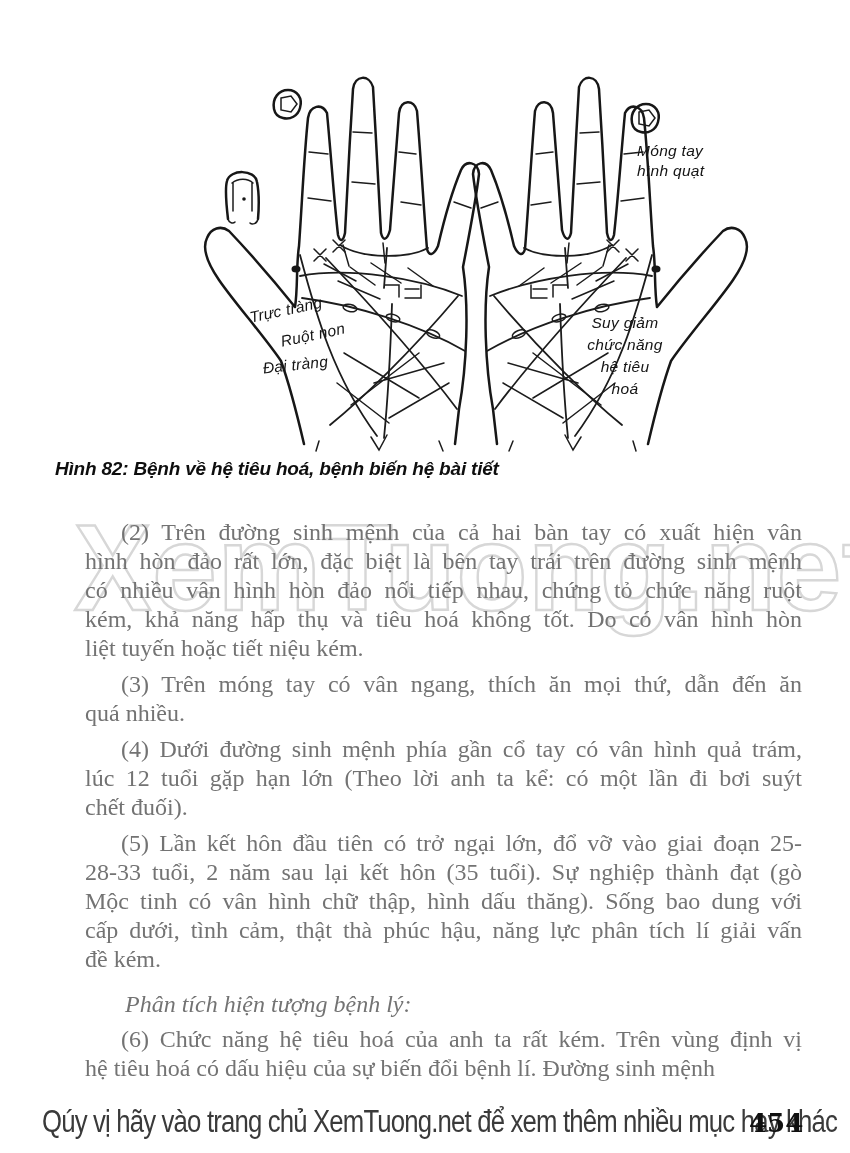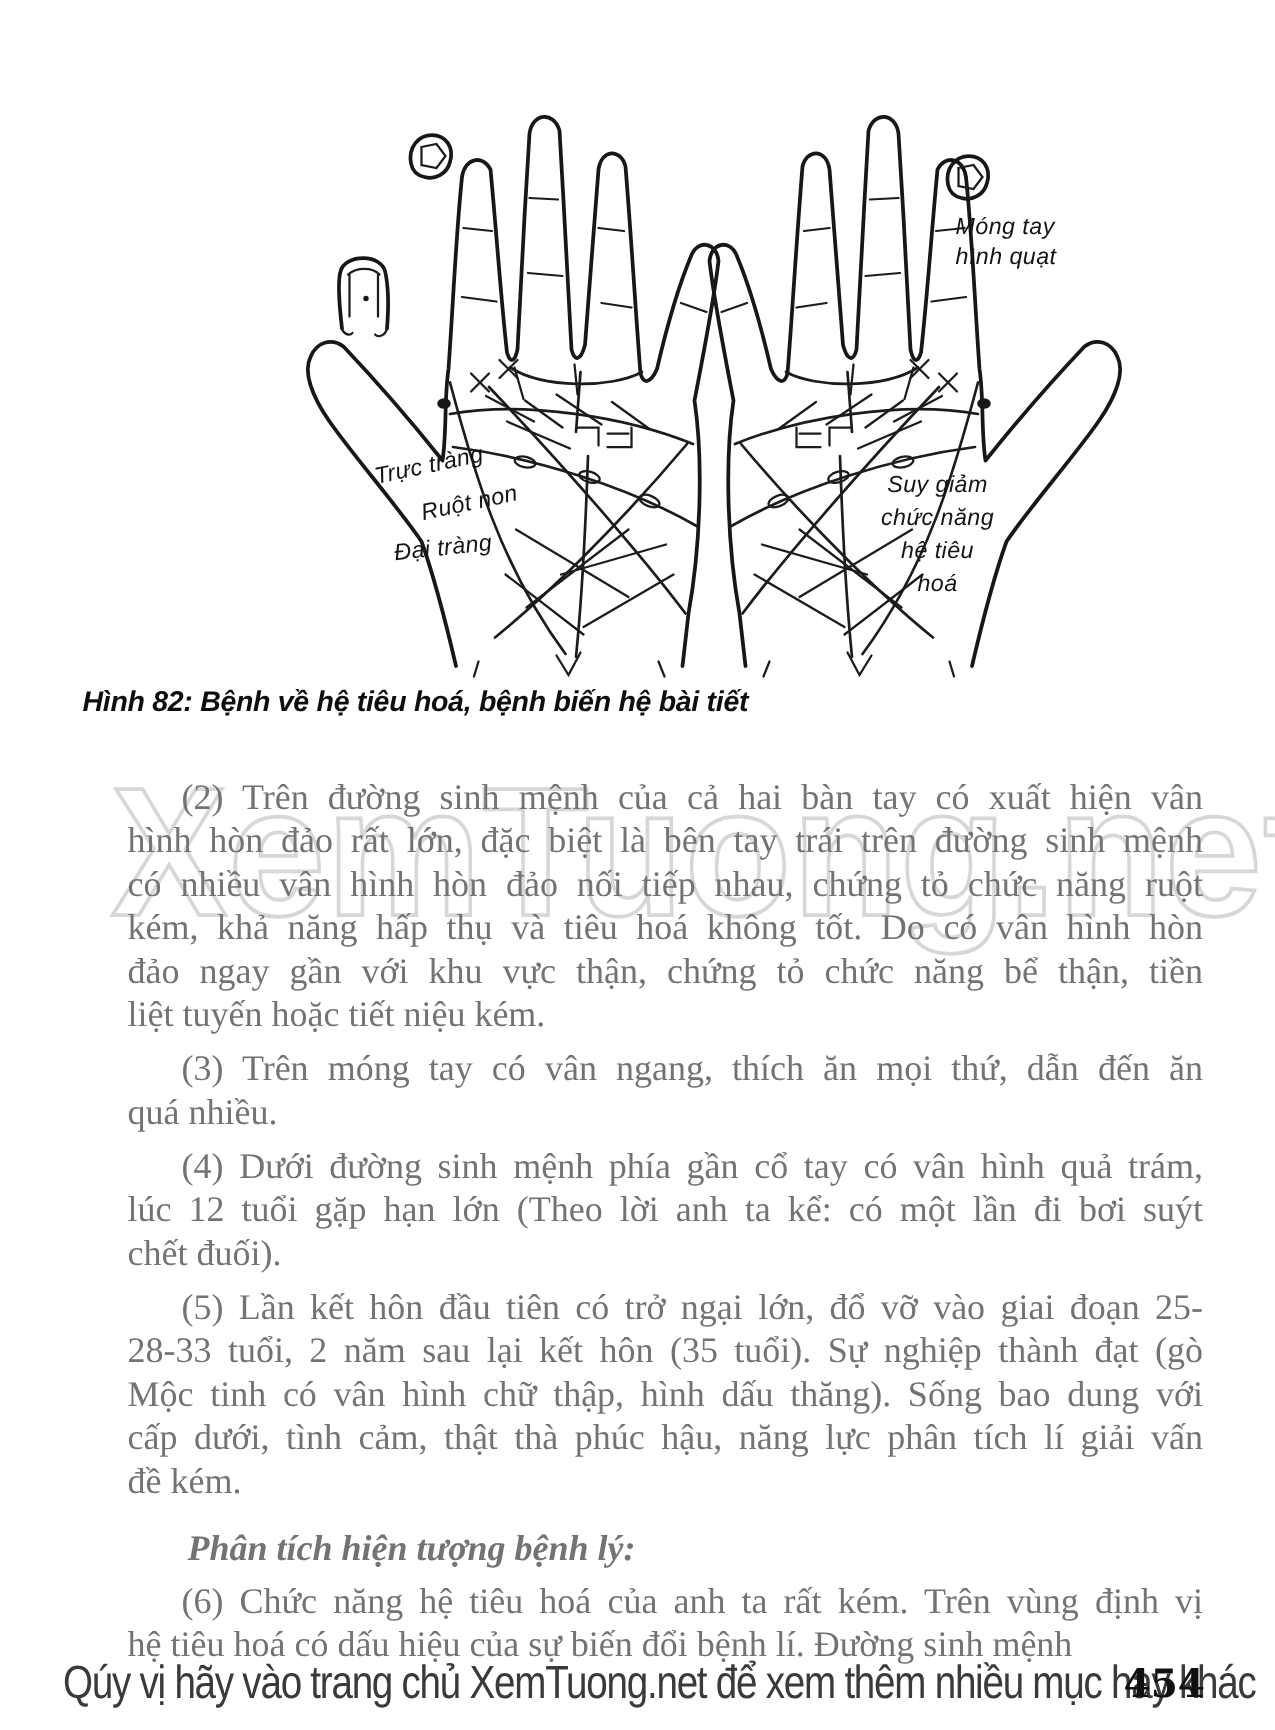--- a/index.html
+++ b/index.html
@@ -63,21 +63,20 @@
   }
   .para{margin:0 0 7px 0;}
   .ln{text-align:justify;}
   .ln.j{text-align-last:justify;}
   .ln.first{text-indent:36px;}
   .ln.end{text-align:right;text-align-last:left;}
   .heading-italic{
     font-style:italic;
     text-indent:40px;
     margin:16px 0 6px 0;
-    font-weight:bold;
   }
   
   .footer{
     position:absolute;
     left:4px;right:0;top:1100px;height:53px;
     z-index:2;
   }
   .footer-sentence{
     position:absolute;
     left:38px;top:4px;
@@ -224,21 +223,20 @@
 
   <div class="watermark">XemTuong.net</div>
 
   <div class="body-text">
 
     <div class="para">
       <div class="ln j first">(2) Trên đường sinh mệnh của cả hai bàn tay có xuất hiện vân</div>
       <div class="ln j">hình hòn đảo rất lớn, đặc biệt là bên tay trái trên đường sinh mệnh</div>
       <div class="ln j">có nhiều vân hình hòn đảo nối tiếp nhau, chứng tỏ chức năng ruột</div>
       <div class="ln j">kém, khả năng hấp thụ và tiêu hoá không tốt. Do có vân hình hòn</div>
-      <div class="ln j">đảo ngay gần với khu vực thận, chứng tỏ chức năng bể thận, tiền</div>
       <div class="ln end">liệt tuyến hoặc tiết niệu kém.</div>
     </div>
 
     <div class="para">
       <div class="ln j first">(3) Trên móng tay có vân ngang, thích ăn mọi thứ, dẫn đến ăn</div>
       <div class="ln end">quá nhiều.</div>
     </div>
 
     <div class="para">
       <div class="ln j first">(4) Dưới đường sinh mệnh phía gần cổ tay có vân hình quả trám,</div>

